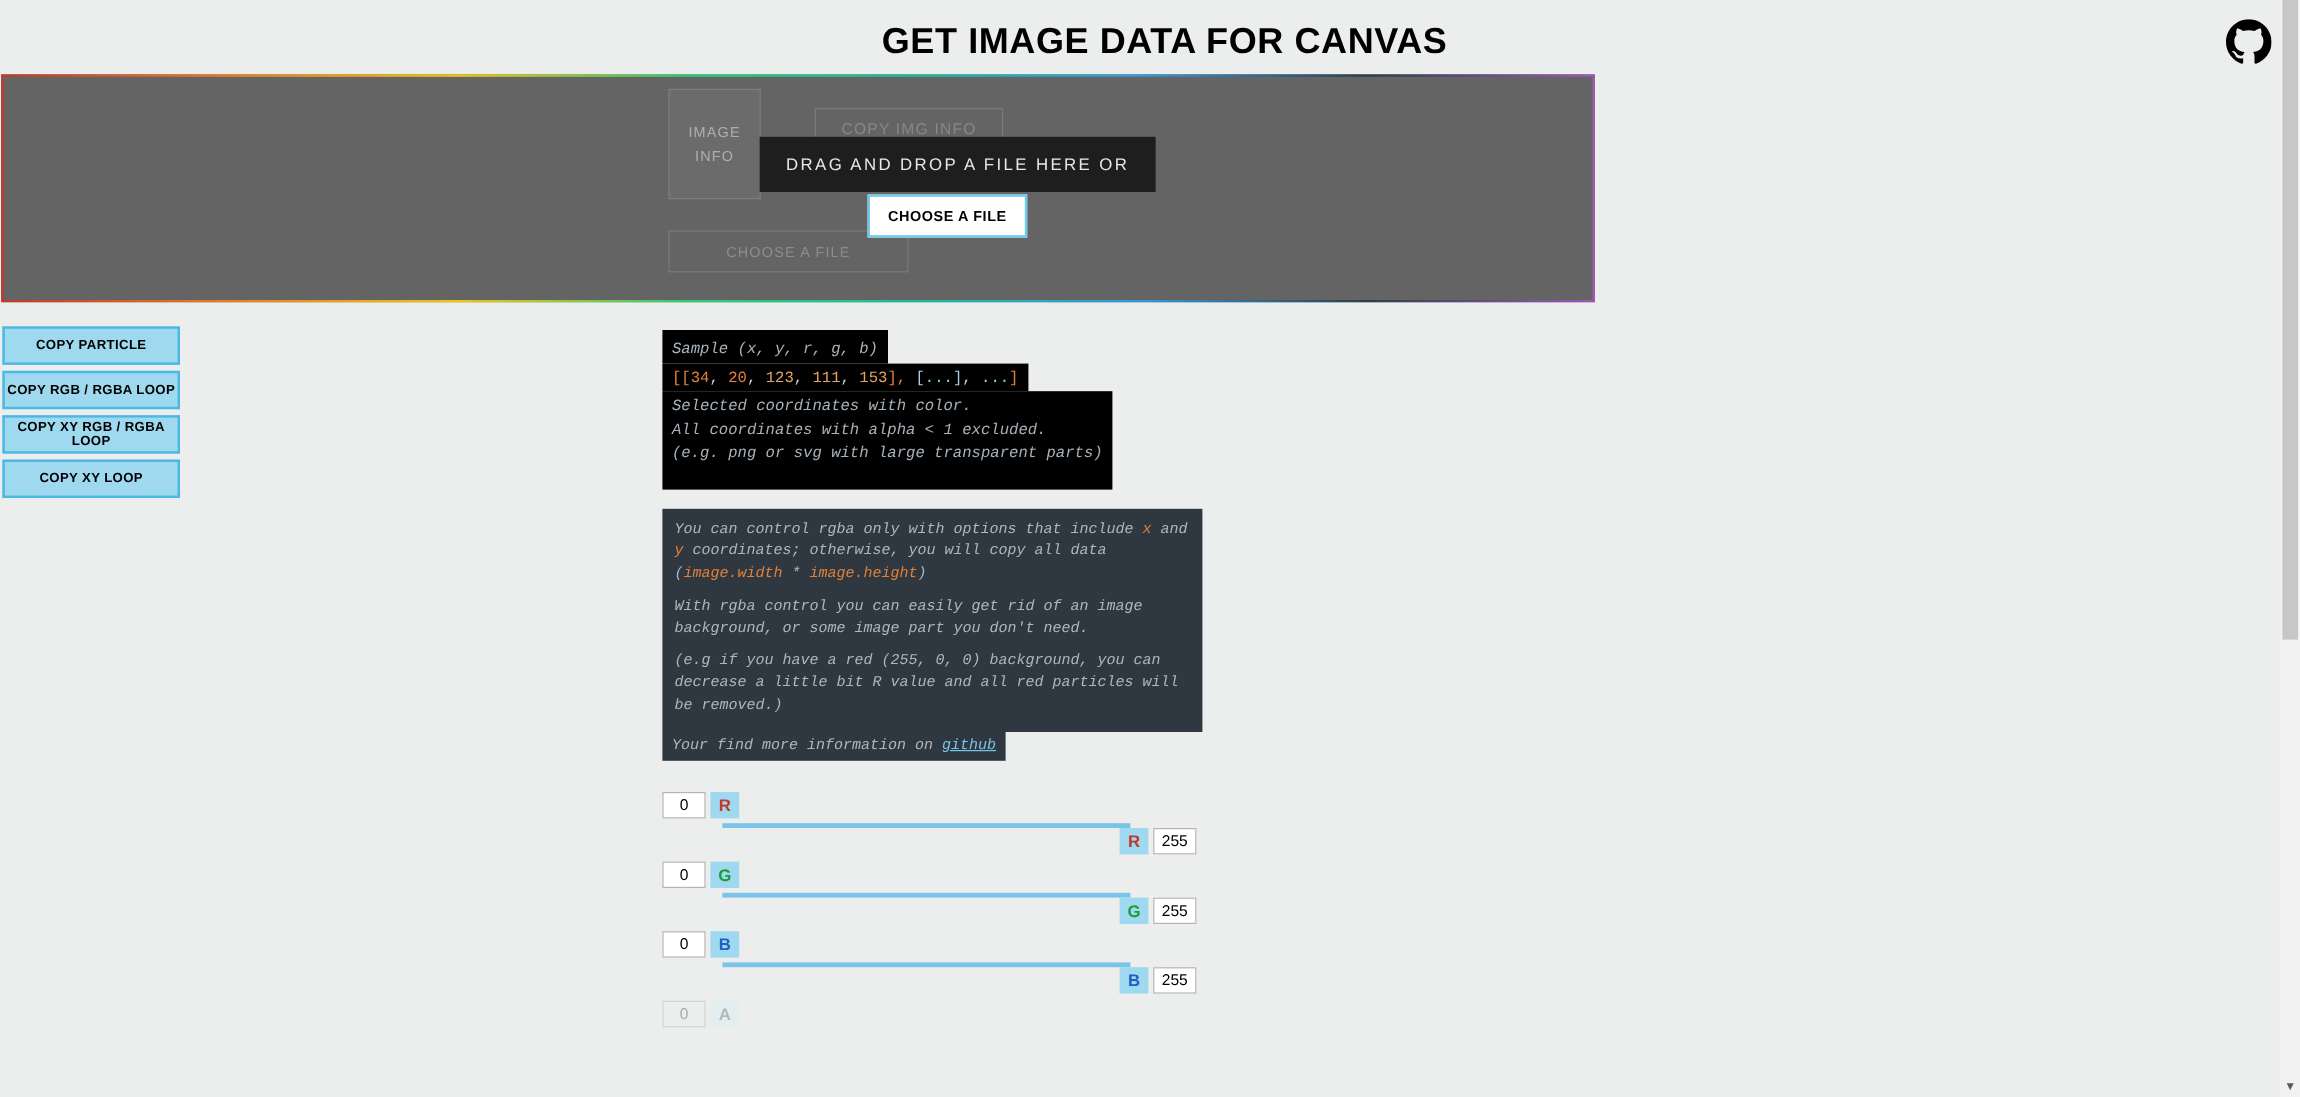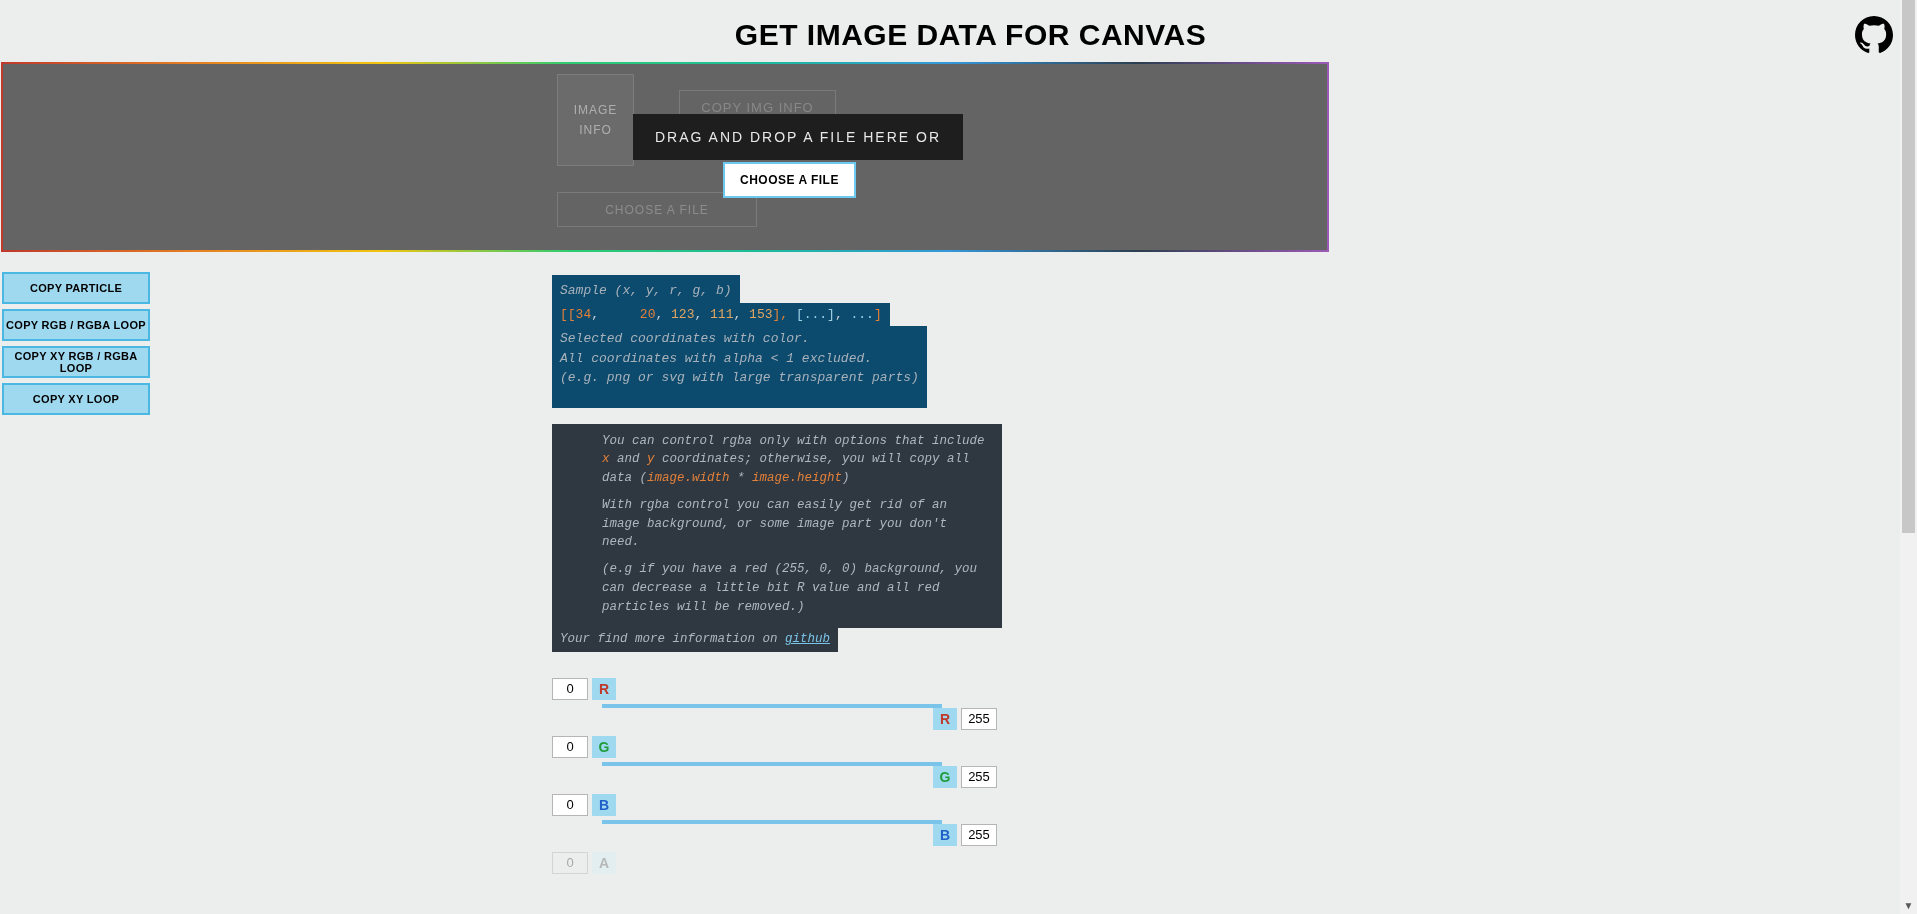--- a/index.html
+++ b/index.html
@@ -111,34 +111,34 @@
 }
 
 .main {
   position: absolute;
   left: 552px;
   top: 275px;
   width: 1000px;
 }
 
 .code-box {
-  background: #0c4a6e;
+  background: #000000;
   color: #c9d0d6;
   font-family: "Courier New", monospace;
   font-size: 13px;
   padding: 4px 8px;
   line-height: 1.5;
   display: inline-block;
 }
 .code-box.box1 { padding-top:6px; padding-bottom:2px;}
 .code-box.box2 { padding-top:3px; padding-bottom:20px;}
 .sample-comment { font-style: italic; color: #a9b2ba; }
 .arr-open { color: #e28039; }
 .n-x { color: #e28039; }
-.n-y { color: #e28039; margin-left: 33px; }
+.n-y { color: #e28039; }
 .n-r { color: #e2a55f; }
 .n-g { color: #e2a55f; }
 .n-b { color: #e2a55f; margin-top: 16px; }
 .arr-dots { color: #9fd1e5; }
 
 .tabs {
   display: flex;
   gap: 6px;
   margin-top: 0;
 }
@@ -163,21 +163,21 @@
   font-size: 12.5px;
   font-style: italic;
   color: #aeb7bf;
   padding: 8px 10px 4px;
   line-height: 1.5;
 }
 .info-box .hl-x { color: #e28039; font-style: italic; }
 .info-box .hl-y { color: #e28039; font-style: italic; }
 .info-box .hl-w { color: #e28039; font-style: italic; }
 .info-box .hl-h { color: #e28039; font-style: italic; }
-.info-box p { margin-bottom: 8px; margin-left: 40px; }
+.info-box p { margin-bottom: 8px; }
 
 .info-link-line {
   background: #2f3740;
   display: inline-block;
   padding: 4px 8px 6px;
   font-family: "Courier New", monospace;
   font-size: 12.5px;
   font-style: italic;
   color: #aeb7bf;
 }

